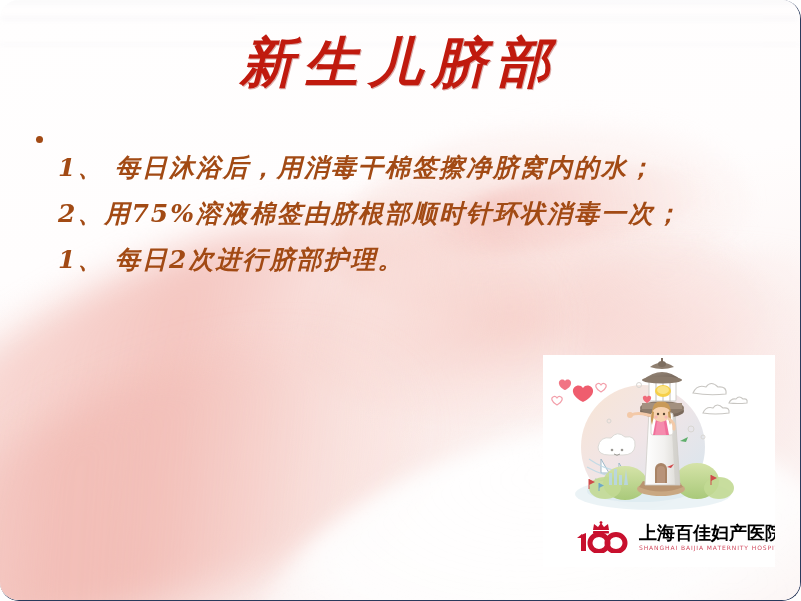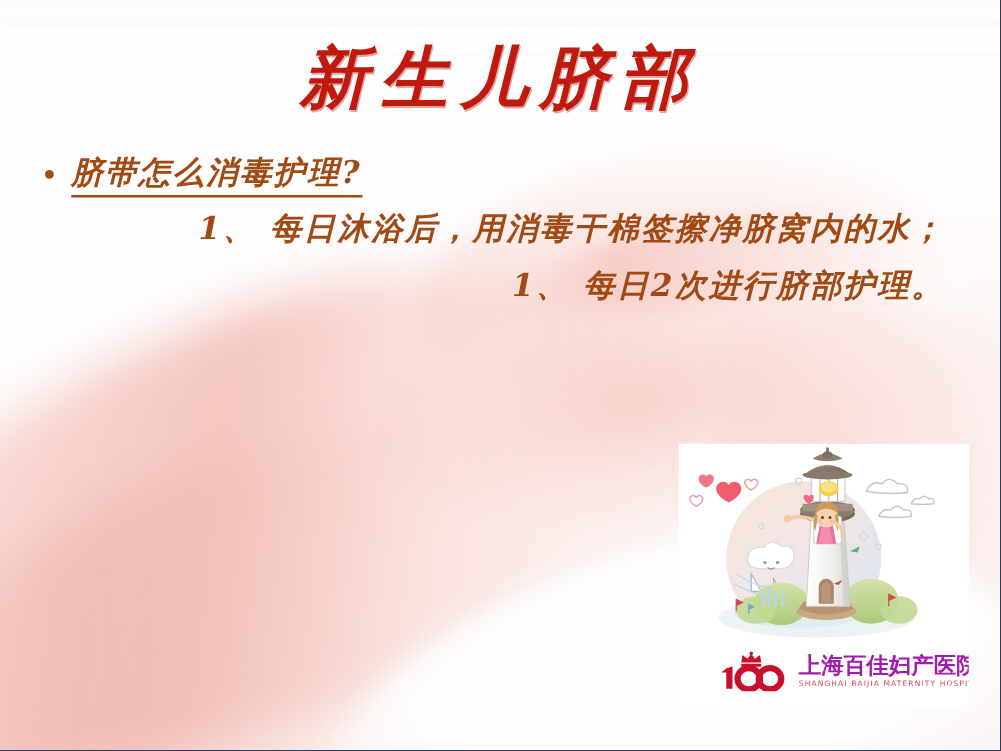--- a/index.html
+++ b/index.html
@@ -14,20 +14,21 @@
 
   .slide {
     position: relative;
     width: 801px;
     height: 601px;
     overflow: hidden;
     background: #fdfcfc;
     border-right: 1px solid #2a3a5c;
     border-bottom: 1px solid #2a3a5c;
     box-sizing: border-box;
+    border-radius: 19px;
   }
 
   
   .bg-layer {
     position: absolute;
     inset: 0;
     overflow: hidden;
     pointer-events: none;
   }
   .bg-base {
@@ -204,21 +205,20 @@
     padding-bottom: 3px;
     display: inline-block;
   }
 
   .item {
     font-size: 25px;
     letter-spacing: 2px;
     line-height: 1.0;
     margin: 0 0 21px 22px;
     white-space: nowrap;
-    text-align: right;
   }
 
   
   .picture-card {
     position: absolute;
     left: 543px;
     top: 355px;
     width: 232px;
     height: 212px;
     background: #ffffff;
@@ -253,21 +253,21 @@
   .brand-words {
     display: flex;
     flex-direction: column;
     justify-content: center;
     line-height: 1;
   }
   .brand-cn {
     font-family: "DejaVu Sans", "Liberation Sans", sans-serif;
     font-weight: bold;
     font-size: 18px;
-    color: #a21caf;
+    color: #000000;
     letter-spacing: 0px;
     white-space: nowrap;
   }
   .brand-en {
     font-family: "DejaVu Sans", "Liberation Sans", sans-serif;
     font-size: 6px;
     color: #D24A5E;
     letter-spacing: 0.9px;
     margin-top: 3px;
     white-space: nowrap;
@@ -289,24 +289,24 @@
     <div class="bg-arm2"></div>
     <div class="bg-white-sweep"></div>
   </div>
 
   <div class="title">新生儿脐部</div>
 
   <div class="body-block">
 
     <div class="bullet-row">
       <span class="bullet-dot"></span>
-      <span class="bullet-text">脐带怎么消毒护理?</span>
     </div>
 
     <div class="item">1、  每日沐浴后，用消毒干棉签擦净脐窝内的水；</div>
+    <div class="item">2、用75%溶液棉签由脐根部顺时针环状消毒一次；</div>
     <div class="item">1、  每日2次进行脐部护理。</div>
   </div>
 
   <div class="picture-card">
 
     <div class="illus">
       <svg width="232" height="158" viewBox="0 0 232 158" xmlns="http://www.w3.org/2000/svg">
         <defs>
           <linearGradient id="skyg" x1="0" y1="0" x2="1" y2="1">
             <stop offset="0%" stop-color="#f8e2cf"></stop>

